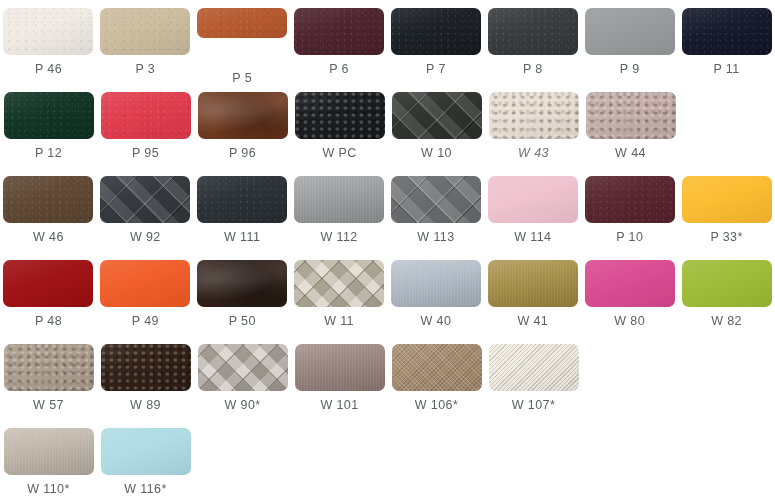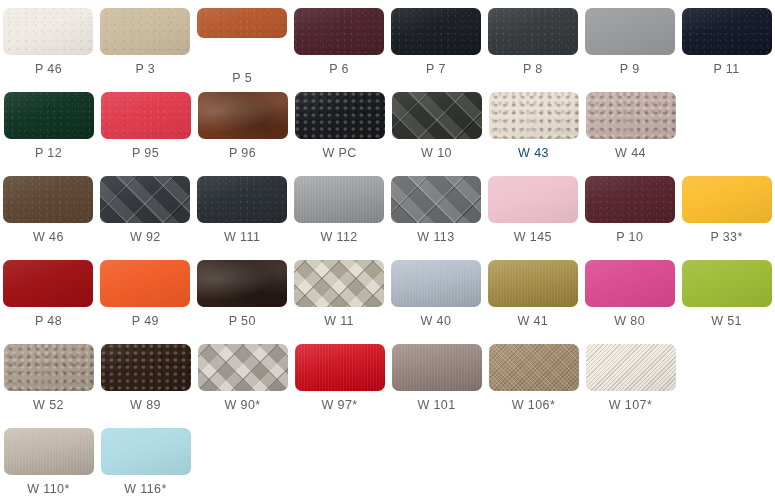--- a/index.html
+++ b/index.html
@@ -219,21 +219,21 @@
       <div class="swatch-cell">
         <div class="swatch-chip tex-quilt" style="background: rgb(47, 50, 44);">
           <div class="sheen"></div>
         </div>
         <div class="swatch-label" style="color: rgb(93, 95, 97);">W 10</div>
       </div>
       <div class="swatch-cell">
         <div class="swatch-chip tex-pebble" style="background: rgb(232, 222, 210);">
           <div class="sheen"></div>
         </div>
-        <div class="swatch-label" style="color: #0c4a6e;">W 43</div>
+        <div class="swatch-label" style="color: #737373; font-style: italic;">W 43</div>
       </div>
       <div class="swatch-cell">
         <div class="swatch-chip tex-pebble" style="background: rgb(197, 174, 169);">
           <div class="sheen"></div>
         </div>
         <div class="swatch-label" style="color: rgb(93, 95, 97);">W 44</div>
       </div>
     </div>
     <div class="swatch-row">
       <div class="swatch-cell">
@@ -263,21 +263,21 @@
       <div class="swatch-cell">
         <div class="swatch-chip tex-quilt" style="background: rgb(109, 112, 115);">
           <div class="sheen"></div>
         </div>
         <div class="swatch-label" style="color: rgb(93, 95, 97);">W 113</div>
       </div>
       <div class="swatch-cell">
         <div class="swatch-chip tex-plain" style="background: rgb(238, 194, 206);">
           <div class="sheen"></div>
         </div>
-        <div class="swatch-label" style="color: rgb(93, 95, 97);">W 145</div>
+        <div class="swatch-label" style="color: rgb(93, 95, 97);">W 114</div>
       </div>
       <div class="swatch-cell">
         <div class="swatch-chip tex-grain" style="background: rgb(84, 33, 42);">
           <div class="sheen"></div>
         </div>
         <div class="swatch-label" style="color: rgb(93, 95, 97);">P 10</div>
       </div>
       <div class="swatch-cell">
         <div class="swatch-chip tex-plain" style="background: rgb(251, 187, 45);">
           <div class="sheen"></div>
@@ -325,47 +325,41 @@
       <div class="swatch-cell">
         <div class="swatch-chip tex-plain" style="background: rgb(217, 72, 143);">
           <div class="sheen"></div>
         </div>
         <div class="swatch-label" style="color: rgb(93, 95, 97);">W 80</div>
       </div>
       <div class="swatch-cell">
         <div class="swatch-chip tex-plain" style="background: rgb(156, 187, 52);">
           <div class="sheen"></div>
         </div>
-        <div class="swatch-label" style="color: rgb(93, 95, 97);">W 51</div>
+        <div class="swatch-label" style="color: rgb(93, 95, 97);">W 82</div>
       </div>
     </div>
     <div class="swatch-row">
       <div class="swatch-cell">
         <div class="swatch-chip tex-pebble" style="background: rgb(171, 156, 140);">
           <div class="sheen"></div>
         </div>
-        <div class="swatch-label" style="color: rgb(93, 95, 97);">W 52</div>
+        <div class="swatch-label" style="color: rgb(93, 95, 97);">W 57</div>
       </div>
       <div class="swatch-cell">
         <div class="swatch-chip tex-pebble" style="background: rgb(46, 28, 18);">
           <div class="sheen"></div>
         </div>
         <div class="swatch-label" style="color: rgb(93, 95, 97);">W 89</div>
       </div>
       <div class="swatch-cell">
         <div class="swatch-chip tex-quiltsoft" style="background: rgb(189, 180, 171);">
           <div class="sheen"></div>
         </div>
         <div class="swatch-label" style="color: rgb(93, 95, 97);">W 90*</div>
-      </div>
-      <div class="swatch-cell">
-        <div class="swatch-chip tex-brushed" style="background: rgb(210, 0, 15);">
-          <div class="sheen"></div>
-        </div>
-        <div class="swatch-label" style="color: rgb(93, 95, 97);">W 97*</div>
       </div>
       <div class="swatch-cell">
         <div class="swatch-chip tex-brushed" style="background: rgb(150, 128, 122);">
           <div class="sheen"></div>
         </div>
         <div class="swatch-label" style="color: rgb(93, 95, 97);">W 101</div>
       </div>
       <div class="swatch-cell">
         <div class="swatch-chip tex-weave" style="background: rgb(166, 139, 109);">
           <div class="sheen"></div>

